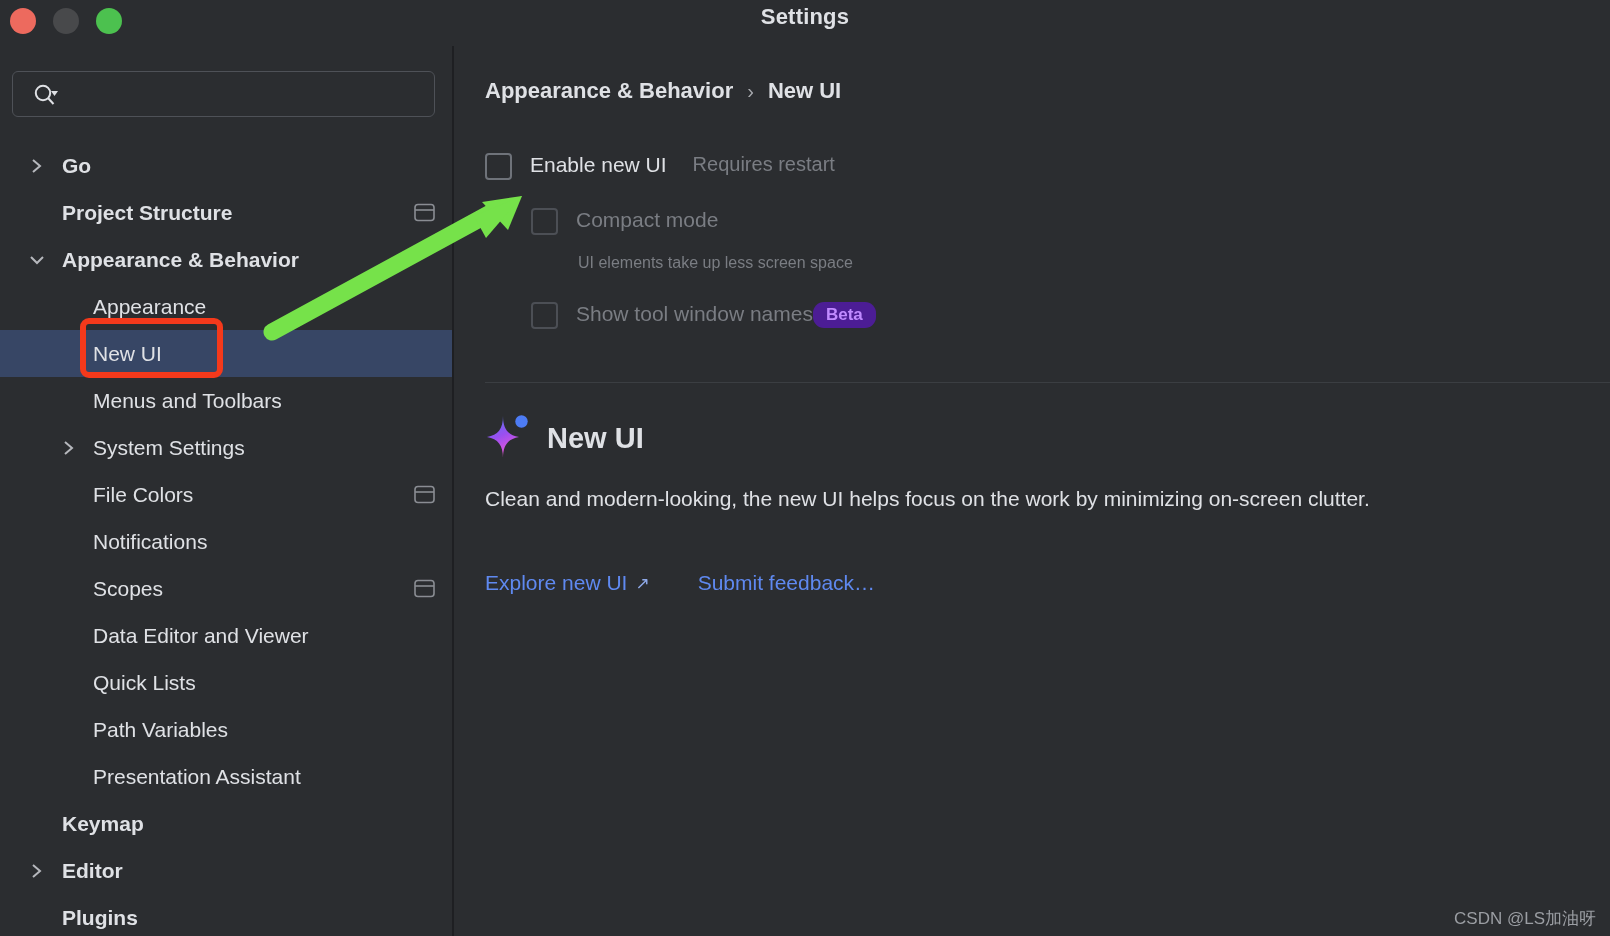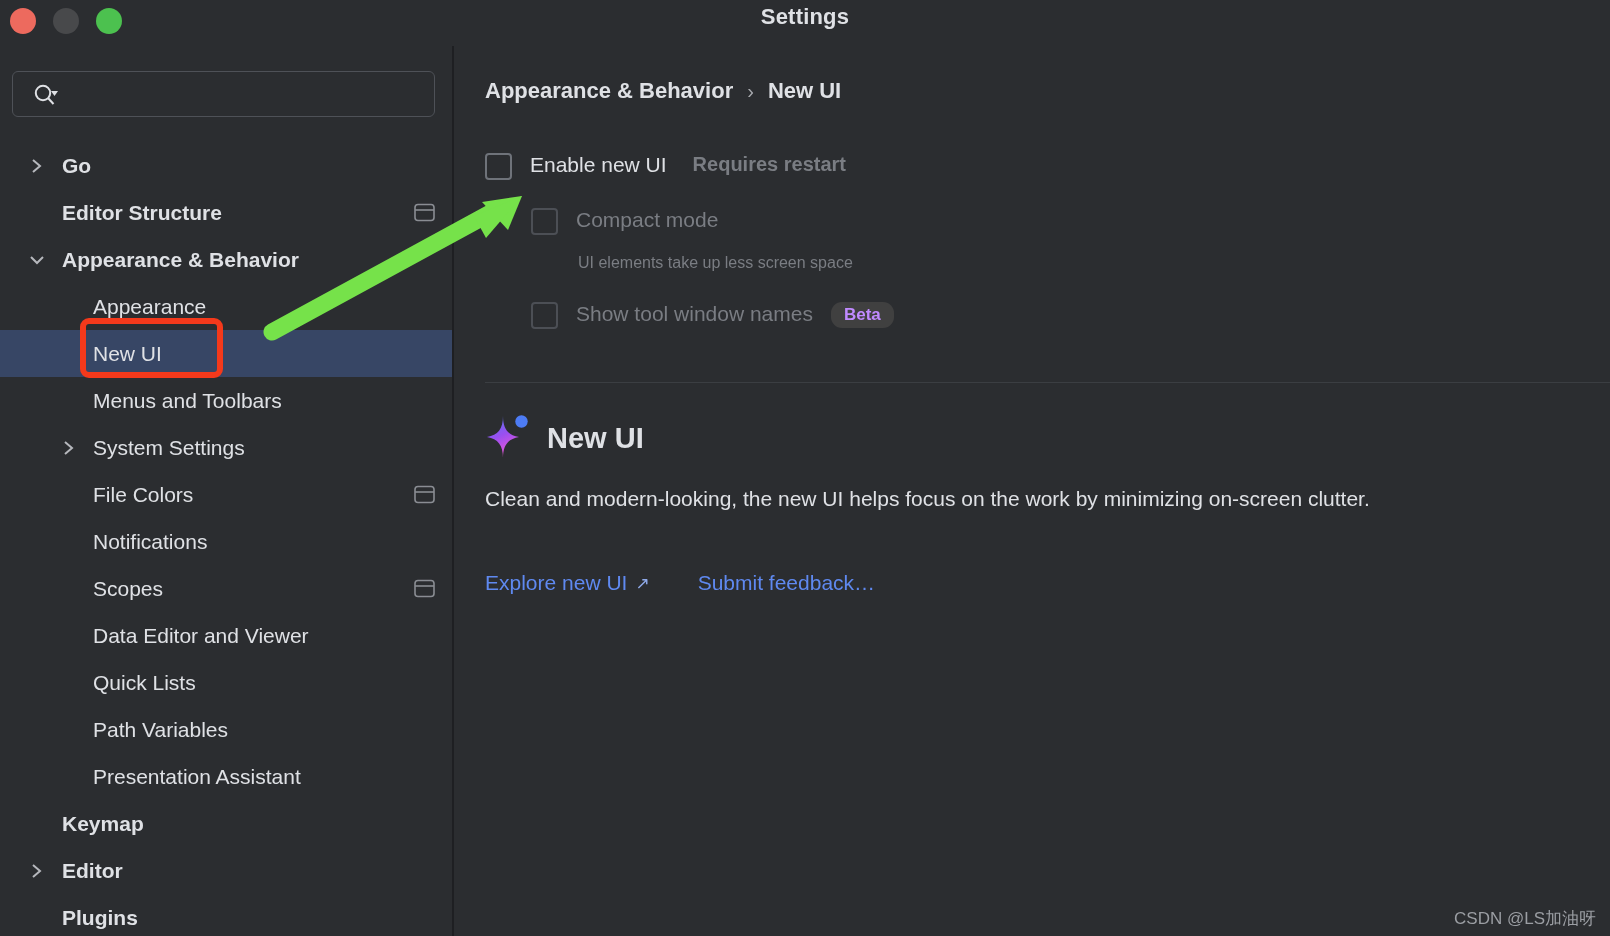--- a/index.html
+++ b/index.html
@@ -170,31 +170,29 @@
     color: #dfe1e5;
     margin-left: 18px;
     white-space: nowrap;
   }
   .opt-label.dim { color: #7a7d83; }
   .opt-note {
     font-size: 20px;
     color: #7a7d83;
     margin-left: 26px;
     white-space: nowrap;
-    font-weight: bold;
   }
   .opt-sub {
     position: absolute;
     font-size: 16px;
     color: #7a7d83;
     white-space: nowrap;
   }
   .beta-badge {
-    margin-left: 18px;
-    background: #404040;
+    background: #4c1d95;
     color: #c08aff;
     font-size: 17px;
     font-weight: bold;
     padding: 4px 13px 5px 13px;
     border-radius: 11px;
     line-height: 1;
   }
 
   .divider {
     position: absolute;
@@ -296,21 +294,21 @@
     <div class="tree-row lvl0 bold">
       <span class="arrow">
         <svg width="14" height="18" viewBox="0 0 14 18">
             <path d="M3 3 L10 9 L3 15" fill="none" stroke="#b6b8bd" stroke-width="2"></path>
           </svg>
       </span>
       <span class="tree-label">Go</span>
     </div>
 
     <div class="tree-row lvl0 bold">
-      <span class="tree-label">Editor Structure</span>
+      <span class="tree-label">Project Structure</span>
       <span class="scope-icon">
         <svg width="21" height="19" viewBox="0 0 21 19">
           <rect x="1" y="1.5" width="19" height="16" rx="3" fill="none" stroke="#8a8d93" stroke-width="1.6"></rect>
           <line x1="1" y1="7" x2="20" y2="7" stroke="#8a8d93" stroke-width="1.6"></line>
         </svg>
       </span>
     </div>
 
     <div class="tree-row lvl0 bold">
       <span class="arrow">

